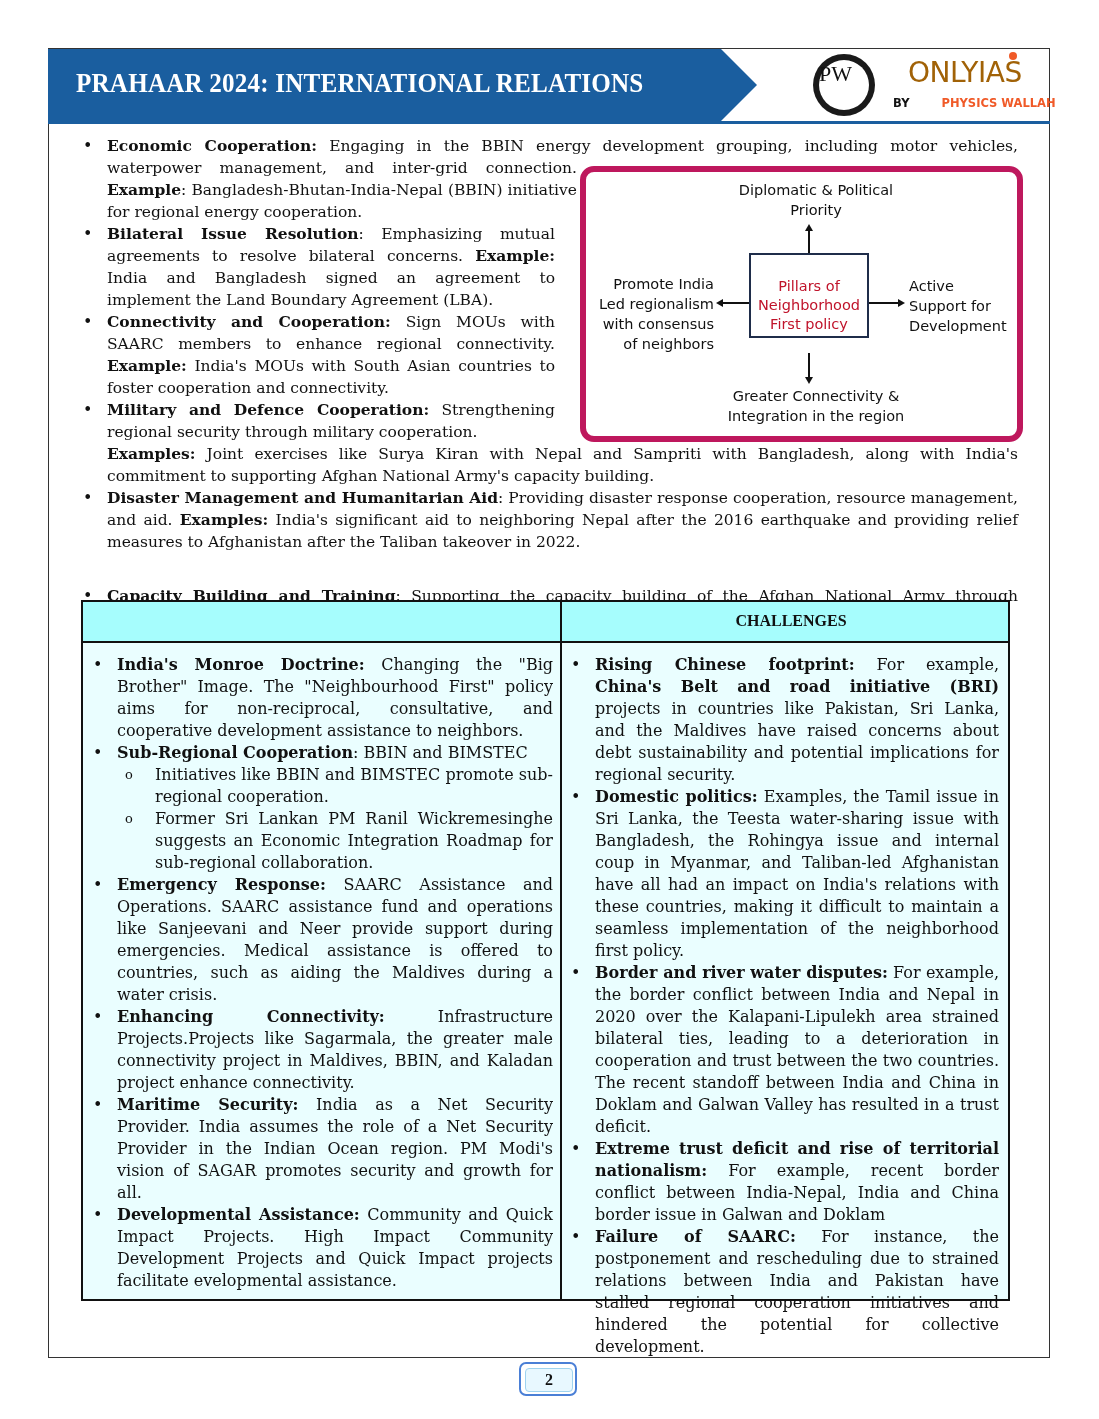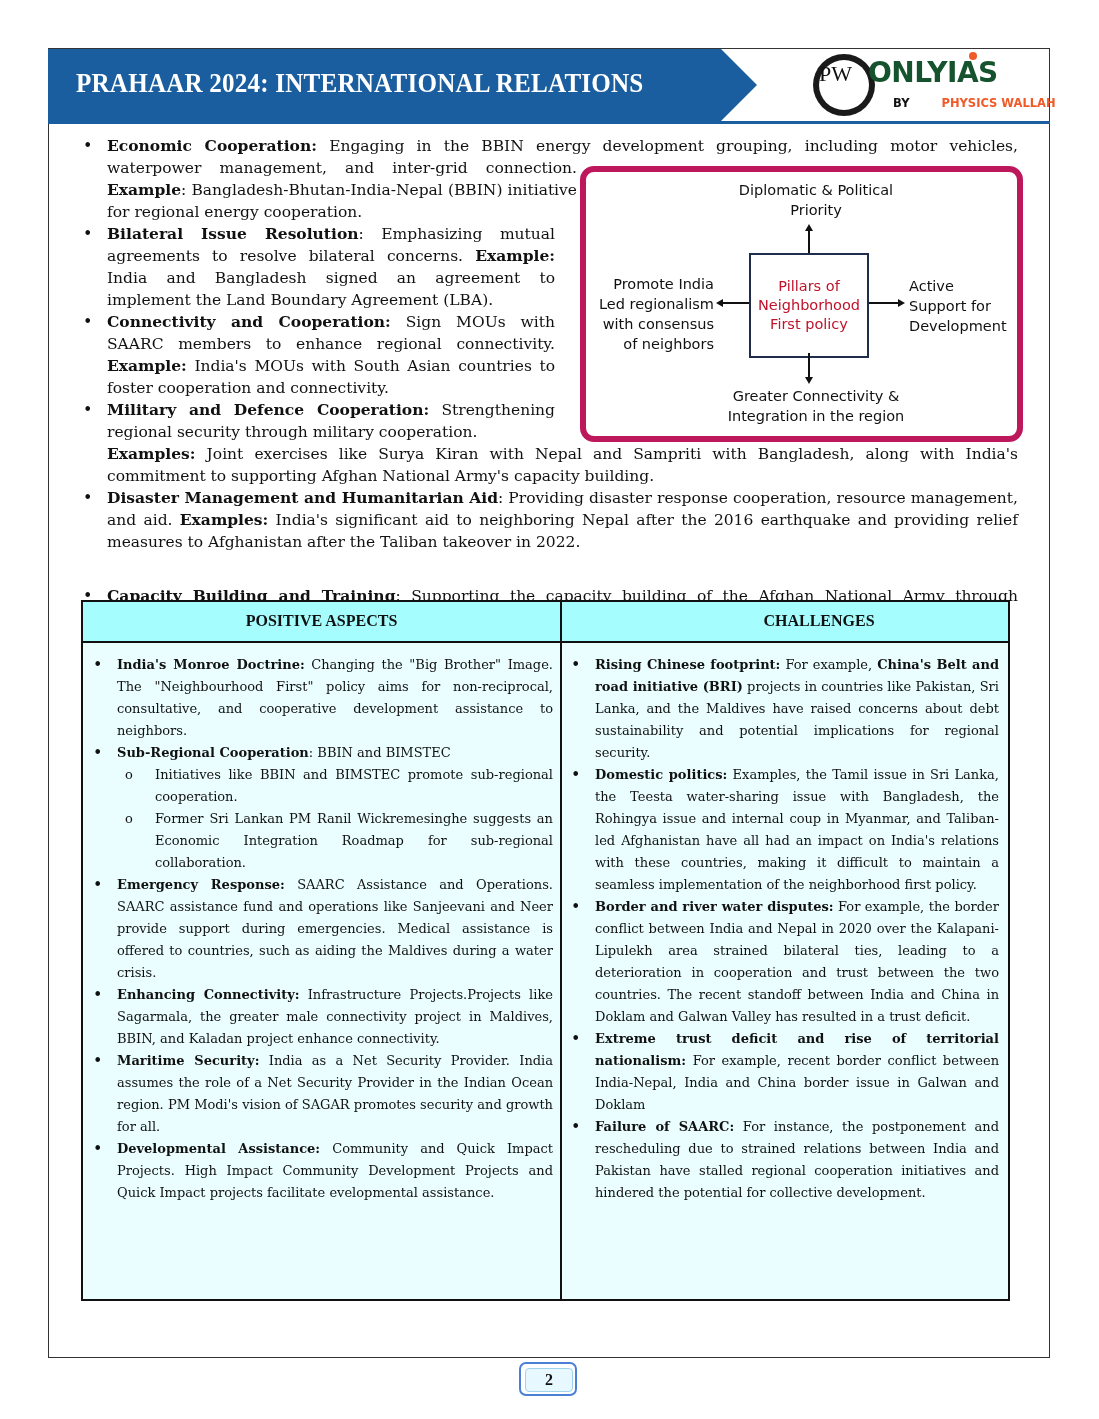--- a/index.html
+++ b/index.html
@@ -4,46 +4,46 @@
 <style>
   html, body { margin: 0; padding: 0; background: #ffffff; }
   body { width: 1099px; height: 1419px; position: relative; font-family: "DejaVu Serif", "Liberation Serif", serif; color: #111; }
   .page-frame { position: absolute; left: 48px; top: 48px; width: 1002px; height: 1310px; border: 1px solid #333; box-sizing: border-box; }
   .banner { position: absolute; left: 48px; top: 48px; width: 1002px; height: 76px; }
   .banner svg { position: absolute; left: 0; top: 0; }
   .banner-title { position: absolute; left: 28px; top: 20px; font-family: "Liberation Serif", "DejaVu Serif", serif; font-weight: bold; font-size: 27px; color: #fff; letter-spacing: 0.2px; transform: scaleX(0.93); transform-origin: left center; white-space: nowrap; }
   .logo-pw { position: absolute; left: 765px; top: 6px; width: 62px; height: 62px; border-radius: 50%; background: #1a1a1a; }
   .logo-pw-inner { position: absolute; left: 6px; top: 6px; width: 50px; height: 50px; border-radius: 50%; background: #fff; }
   .logo-pw-text { position: absolute; left: 0; top: 3px; width: 50px; font-family: "Liberation Serif", serif; font-size: 22px; color: #111; line-height: 22px; }
-  .logo-only { position: absolute; left: 820px; top: 8px; font-family: "DejaVu Sans", sans-serif; font-weight: bold; font-size: 28px; color: #14532d; letter-spacing: -0.5px; }
+  .logo-only { position: absolute; left: 860px; top: 8px; font-family: "DejaVu Sans", sans-serif; font-weight: normal; font-size: 28px; color: #a16207; letter-spacing: -0.5px; }
   .logo-only .dot { position: absolute; left: 101px; top: -4px; width: 8px; height: 8px; background: #f05a28; border-radius: 50%; }
   .logo-by { position: absolute; left: 845px; top: 48px; font-family: "DejaVu Sans", sans-serif; font-weight: bold; font-size: 11.5px; color: #111; white-space: nowrap; }
   .logo-by span { color: #f05a28; padding-left: 28px; }
   .bul { position: relative; padding-left: 27px; text-align: justify; }
   .bul::before { content: "\2022"; position: absolute; left: 3px; top: 0; font-size: 16px; }
   .bul b { font-weight: bold; }
 
   .diagram { position: absolute; left: 580px; top: 166px; width: 443px; height: 276px; border: 6px solid #be185d; border-radius: 14px; box-sizing: border-box; background: #fff; font-family: "DejaVu Sans", sans-serif; font-size: 14.5px; line-height: 20px; color: #111; }
   .dg { position: absolute; text-align: center; }
-  .dg-center { position: absolute; left: 163px; top: 81px; width: 120px; height: 105px; border: 2px solid #1f2d4a; box-sizing: border-box; color: #c0142b; text-align: center; padding-top: 22px; font-size: 14.5px; line-height: 19px; }
+  .dg-center { position: absolute; left: 163px; top: 81px; width: 120px; height: 85px; border: 2px solid #1f2d4a; box-sizing: border-box; color: #c0142b; text-align: center; padding-top: 22px; font-size: 14.5px; line-height: 19px; }
   .arrow-v { position: absolute; width: 2px; background: #111; }
   .arrow-h { position: absolute; height: 2px; background: #111; }
   .head-up { position: absolute; width: 0; height: 0; border-left: 4px solid transparent; border-right: 4px solid transparent; border-bottom: 7px solid #111; }
   .head-down { position: absolute; width: 0; height: 0; border-left: 4px solid transparent; border-right: 4px solid transparent; border-top: 7px solid #111; }
   .head-left { position: absolute; width: 0; height: 0; border-top: 4px solid transparent; border-bottom: 4px solid transparent; border-right: 7px solid #111; }
   .head-right { position: absolute; width: 0; height: 0; border-top: 4px solid transparent; border-bottom: 4px solid transparent; border-left: 7px solid #111; }
 
   .tbl { position: absolute; left: 81px; top: 600px; width: 929px; height: 701px; border: 2px solid #111; box-sizing: border-box; }
   .tbl-head { position: absolute; left: 0; top: 0; width: 925px; height: 41px; background: #a6fdfd; border-bottom: 2px solid #111; box-sizing: border-box; }
   .tbl-body { position: absolute; left: 0; top: 41px; width: 925px; height: 656px; background: #eafeff; }
   .col-div { position: absolute; left: 477px; top: 0; width: 2px; height: 697px; background: #111; }
   .th { position: absolute; top: 10px; font-family: "Liberation Serif", serif; font-weight: bold; font-size: 16px; text-align: center; }
   .th1 { left: 0; width: 477px; }
-  .th2 { left: 502px; width: 468px; }
-  .cell { position: absolute; top: 52px; font-size: 13px; line-height: 22px; }
+  .th2 { left: 474px; width: 468px; }
+  .cell { position: absolute; top: 52px; font-size: 16px; line-height: 22px; }
   .cell1 { left: 8px; width: 462px; }
   .cell2 { left: 486px; width: 430px; }
   .cb { position: relative; padding-left: 26px; text-align: justify; }
   .cb::before { content: "\2022"; position: absolute; left: 2px; top: 0; font-size: 16px; }
   .sub { position: relative; padding-left: 64px; text-align: justify; }
   .sub::before { content: "o"; position: absolute; left: 34px; top: 0; font-size: 13px; }
 
   .page-num { position: absolute; left: 519px; top: 1362px; width: 58px; height: 34px; border: 2px solid #4a7fd6; border-radius: 7px; box-sizing: border-box; background: #fff; }
   .page-num-inner { position: absolute; left: 4px; top: 4px; width: 46px; height: 22px; border: 1px solid #9fd3ef; border-radius: 4px; background: #e8f8ff; text-align: center; font-weight: bold; font-size: 16px; line-height: 22px; font-family: "Liberation Serif", serif; }
 </style>
@@ -133,21 +133,20 @@
   <div class="arrow-v" style="left:222px;top:181px;height:26px;"></div>
   <div class="head-down" style="left:219px;top:205px;"></div>
   <div class="dg" style="left:110px;top:214px;width:240px;">
     <div>Greater Connectivity &amp;</div>
     <div>Integration in the region</div>
   </div>
 </div>
 
 <div class="tbl">
   <div class="tbl-head">
-    <div class="th th1">POSITIVE ASPECTS</div>
     <div class="th th2">CHALLENGES</div>
   </div>
   <div class="tbl-body"></div>
   <div class="col-div"></div>
 
   <div class="cell cell1">
     <div class="cb"><b>India's Monroe Doctrine:</b><span> Changing the "Big Brother" Image. The "Neighbourhood First" policy aims for non-reciprocal, consultative, and cooperative development assistance to neighbors.</span></div>
     <div class="cb"><b>Sub-Regional Cooperation</b><span>: BBIN and BIMSTEC</span></div>
     <div class="sub">Initiatives like BBIN and BIMSTEC promote sub-regional cooperation.</div>
     <div class="sub">Former Sri Lankan PM Ranil Wickremesinghe suggests an Economic Integration Roadmap for sub-regional collaboration.</div>

